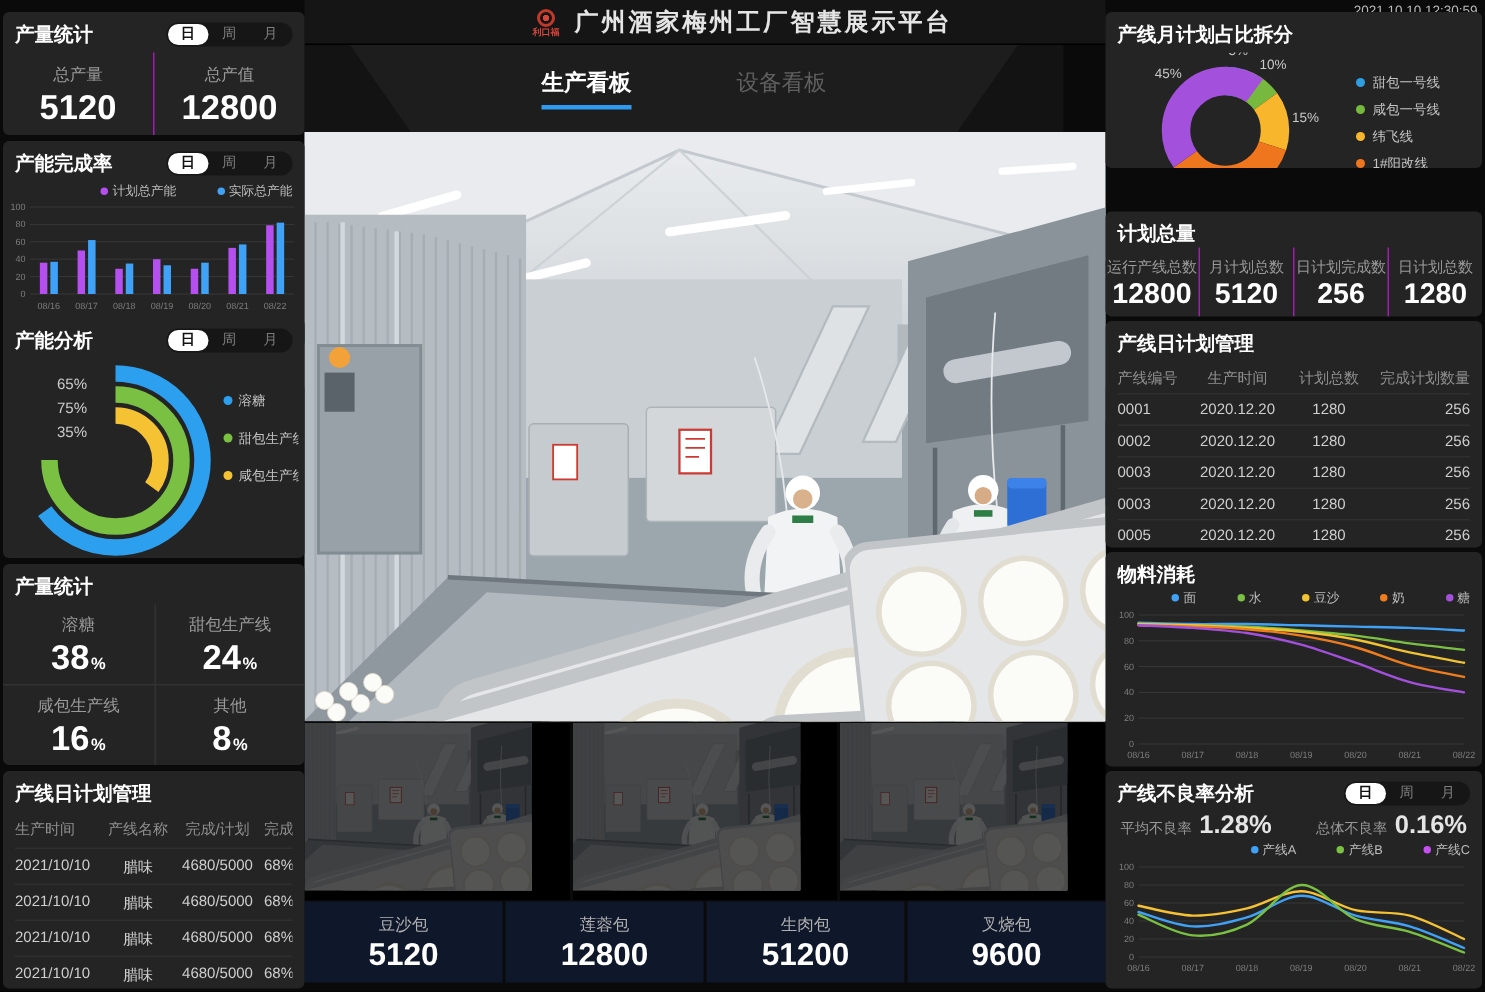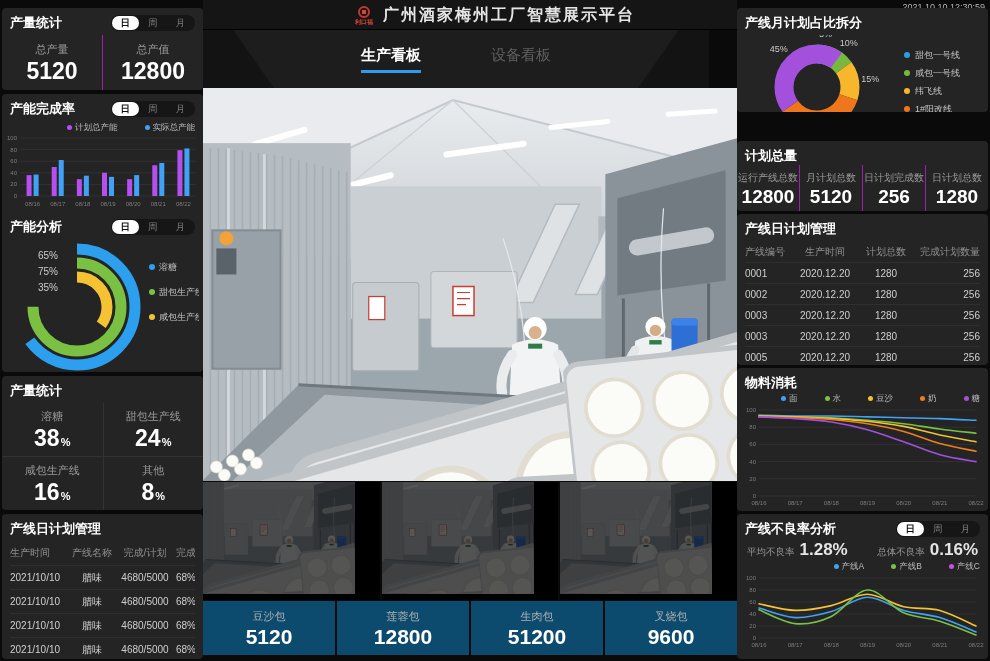--- a/index.html
+++ b/index.html
@@ -21,21 +21,21 @@
   #vtab .tabs{position:absolute;left:0;top:0;width:100%;height:100%;display:flex;align-items:center;justify-content:center;gap:70px;}
   .vtab-item{font-size:15px;color:#5f5f5f;padding-bottom:8px;cursor:pointer;}
   .vtab-item.active{color:#fff;font-weight:bold;border-bottom:3px solid #2e9bf0;padding-bottom:5px;}
 
   
   #video{position:absolute;left:203px;top:88px;width:534px;height:393px;background:#000;overflow:hidden;}
   #thumbs{position:absolute;left:203px;top:482px;width:534px;height:118px;display:flex;gap:2px;}
   .thumb{flex:1;overflow:hidden;background:#000;}
   .thumb svg{filter:brightness(.33) contrast(.95);}
   #prod{position:absolute;left:203px;top:601px;width:534px;height:54px;display:flex;gap:2px;}
-  .prod-cell{flex:1;background:#0c4a6e;display:flex;flex-direction:column;align-items:center;justify-content:center;}
+  .prod-cell{flex:1;background:#0f172a;display:flex;flex-direction:column;align-items:center;justify-content:center;}
   .prod-name{font-size:11px;color:#b0b0b0;margin-bottom:2px;}
   .prod-val{font-size:21px;font-weight:bold;color:#fff;line-height:1;}
 
   
   .panel{position:absolute;background:#242424;border-radius:4px;overflow:hidden;}
   .lp{left:2px;width:201px;} .rp{left:737px;width:251px;}
   .phead{display:flex;align-items:center;justify-content:space-between;padding:6px 8px 3px 8px;}
   .ptitle{font-size:13px;font-weight:bold;color:#fff;}
   .pills{display:flex;background:#161616;border-radius:10px;padding:1px;}
   .pill{font-size:9.5px;color:#7d7d7d;padding:2px 9px;border-radius:9px;cursor:pointer;line-height:1;}

